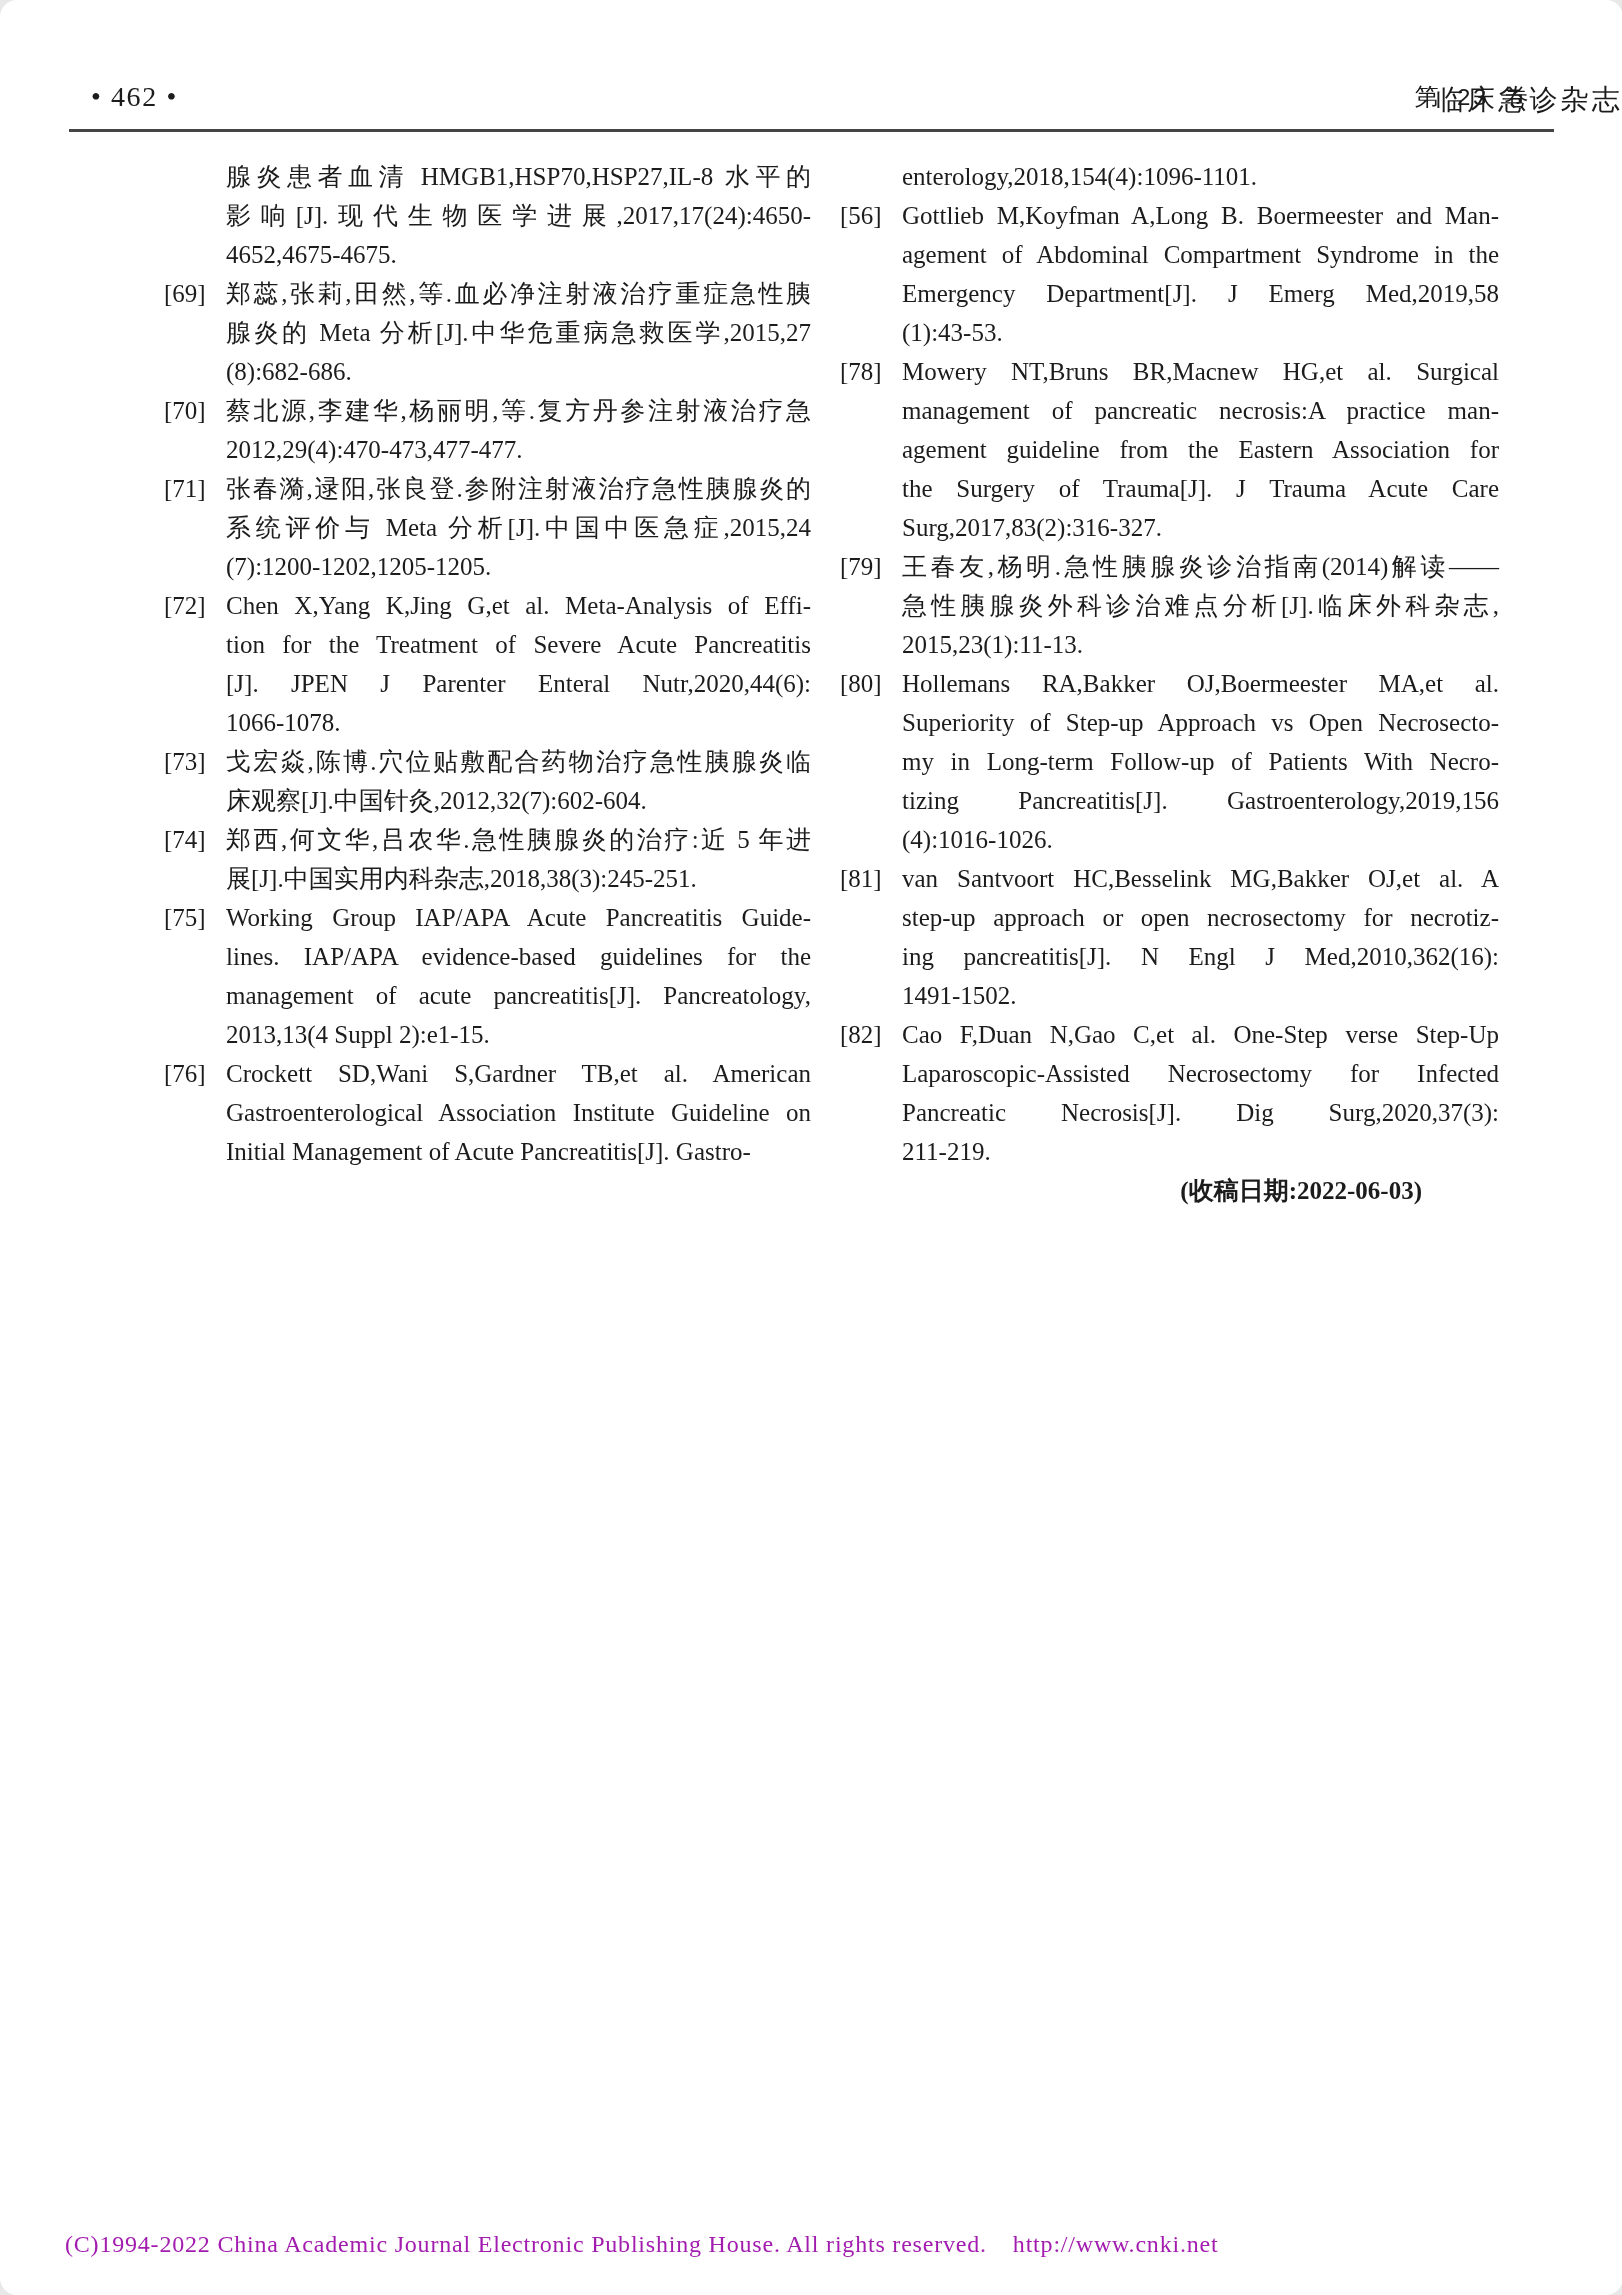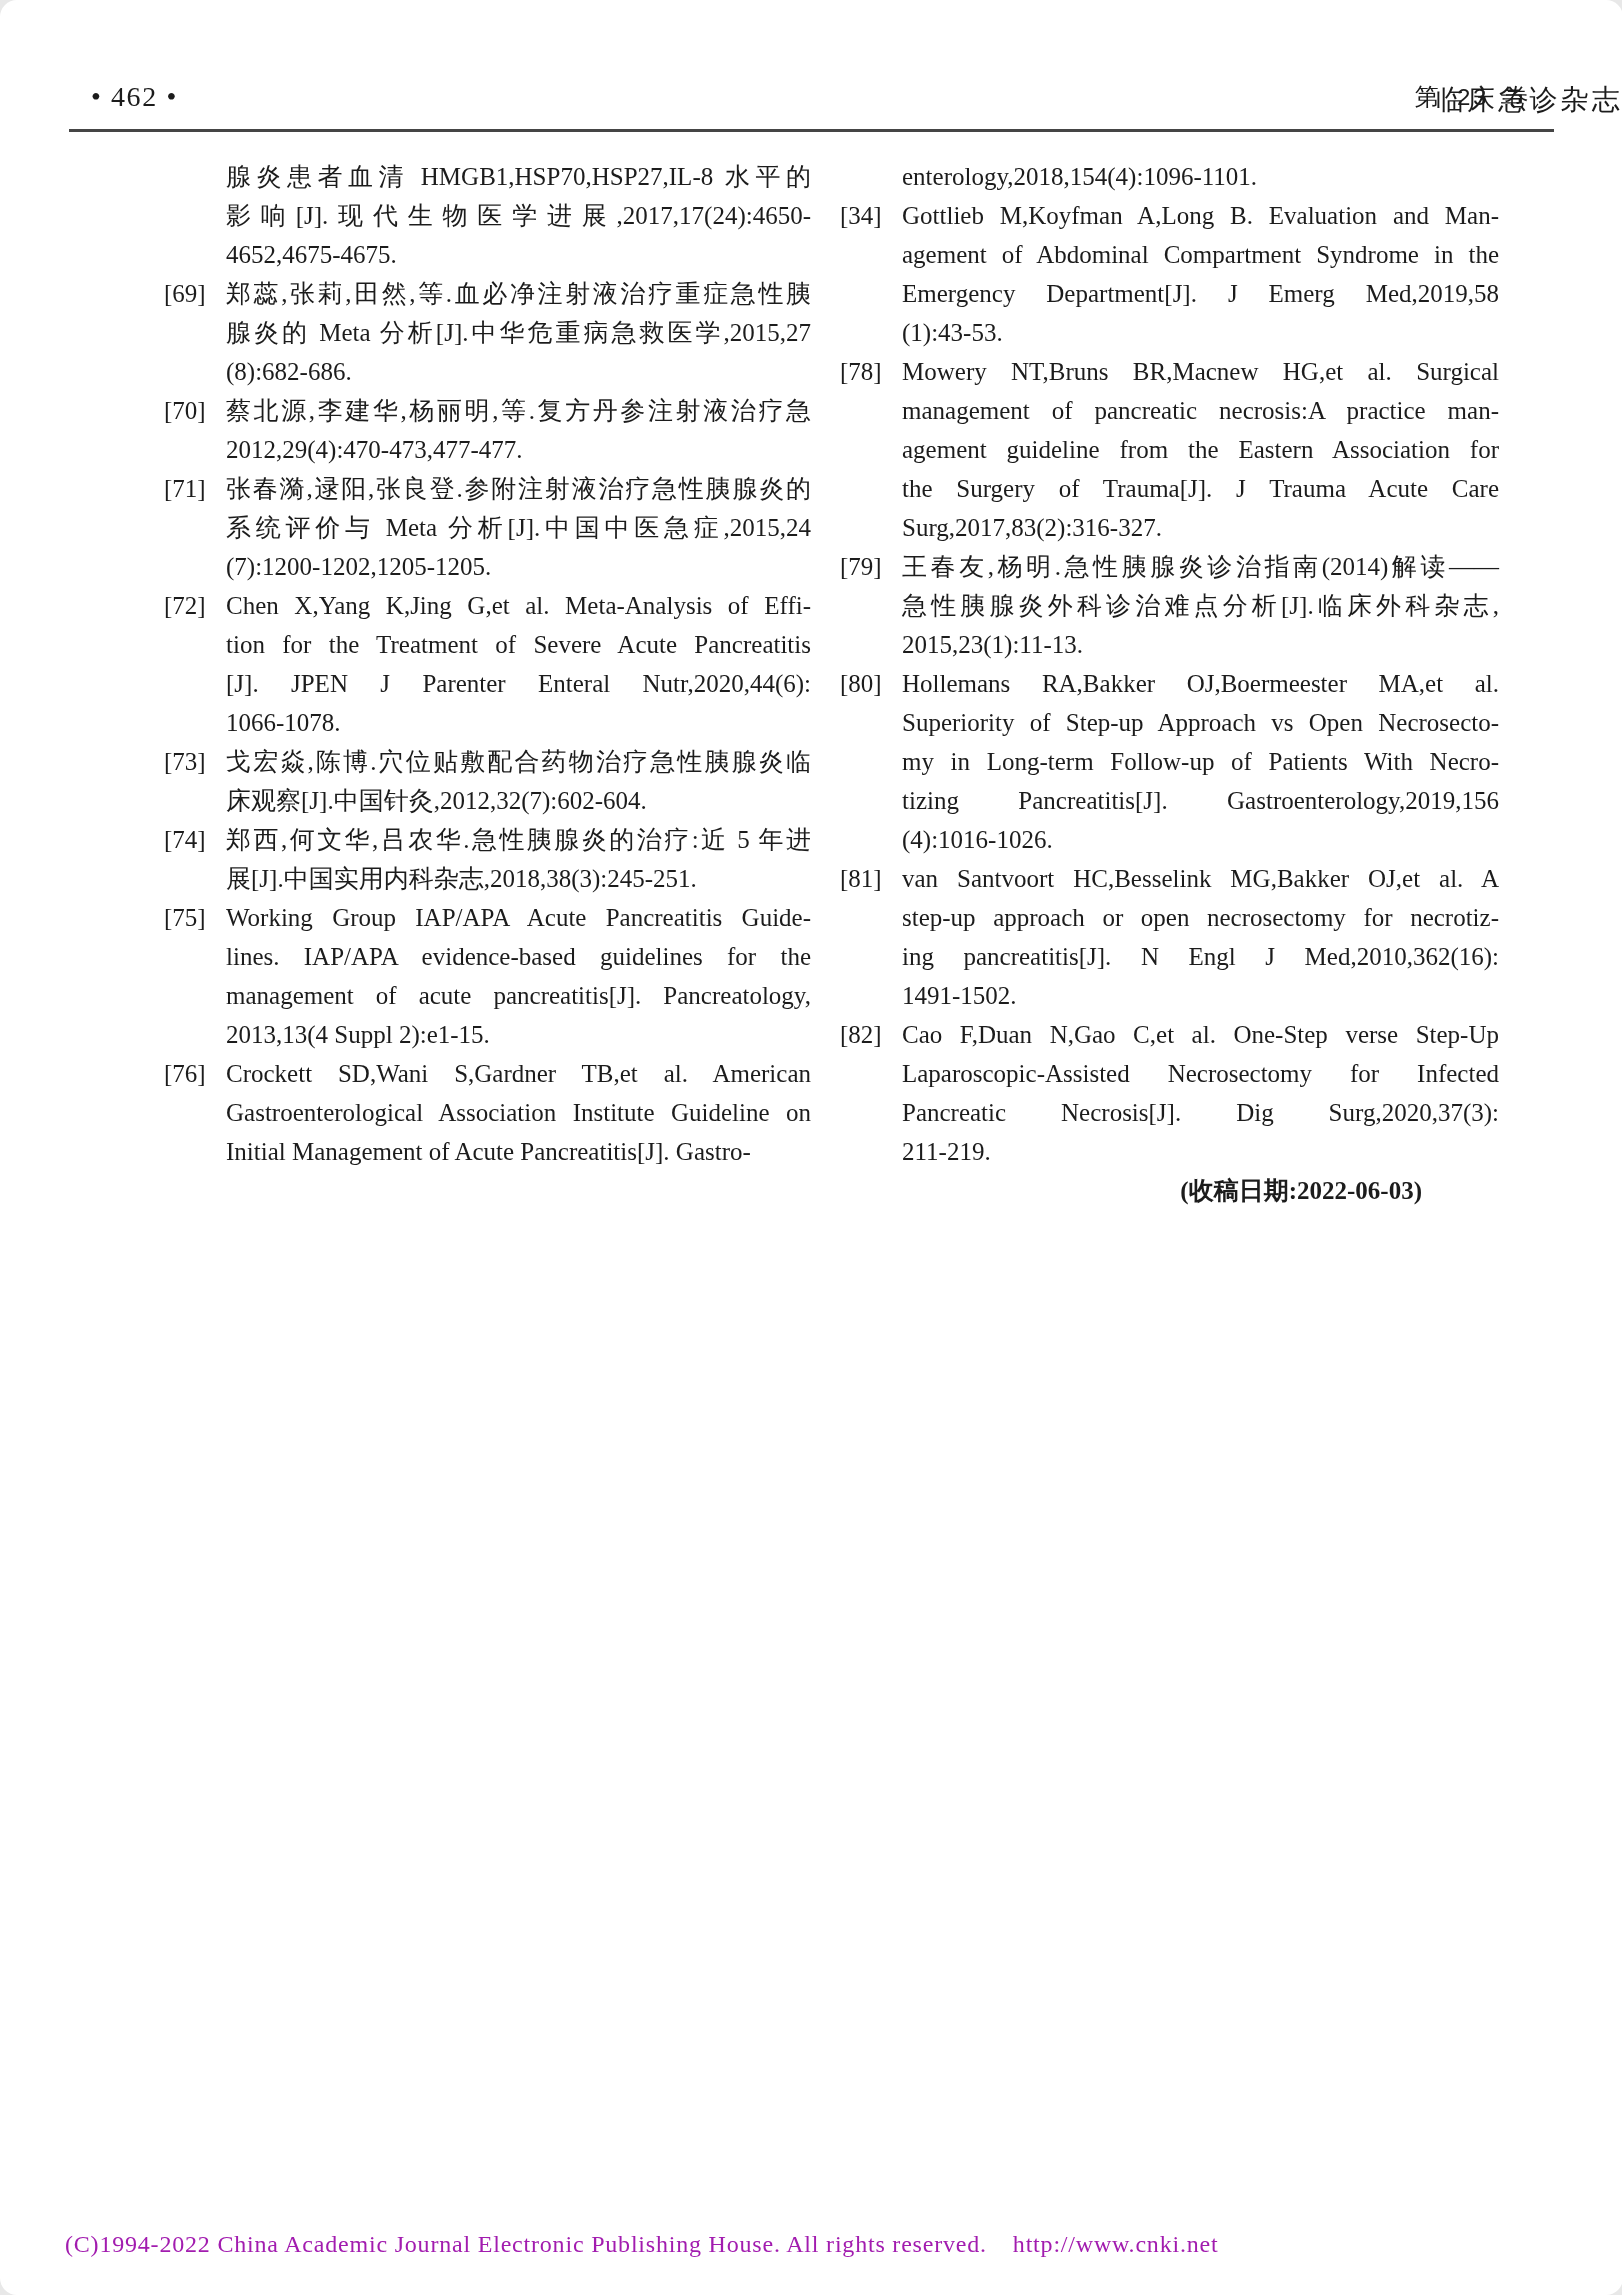--- a/index.html
+++ b/index.html
@@ -104,22 +104,22 @@
         <div class="line">Gastroenterological Association Institute Guideline on</div>
         <div class="line last">Initial Management of Acute Pancreatitis[J]. Gastro-</div>
       </div>
     </div>
 
   <div class="col col-right" id="col-right">
       <div class="ref">
         <div class="line last">enterology,2018,154(4):1096-1101.</div>
       </div>
       <div class="ref">
-        <span class="ref-id">[34]</span>
-        <div class="line">Gottlieb M,Koyfman A,Long B. Evaluation and Man-</div>
+        <span class="ref-id">[56]</span>
+        <div class="line">Gottlieb M,Koyfman A,Long B. Boermeester and Man-</div>
         <div class="line">agement of Abdominal Compartment Syndrome in the</div>
         <div class="line">Emergency Department[J]. J Emerg Med,2019,58</div>
         <div class="line last">(1):43-53.</div>
       </div>
       <div class="ref">
         <span class="ref-id">[78]</span>
         <div class="line">Mowery NT,Bruns BR,Macnew HG,et al. Surgical</div>
         <div class="line">management of pancreatic necrosis:A practice man-</div>
         <div class="line">agement guideline from the Eastern Association for</div>
         <div class="line">the Surgery of Trauma[J]. J Trauma Acute Care</div>

